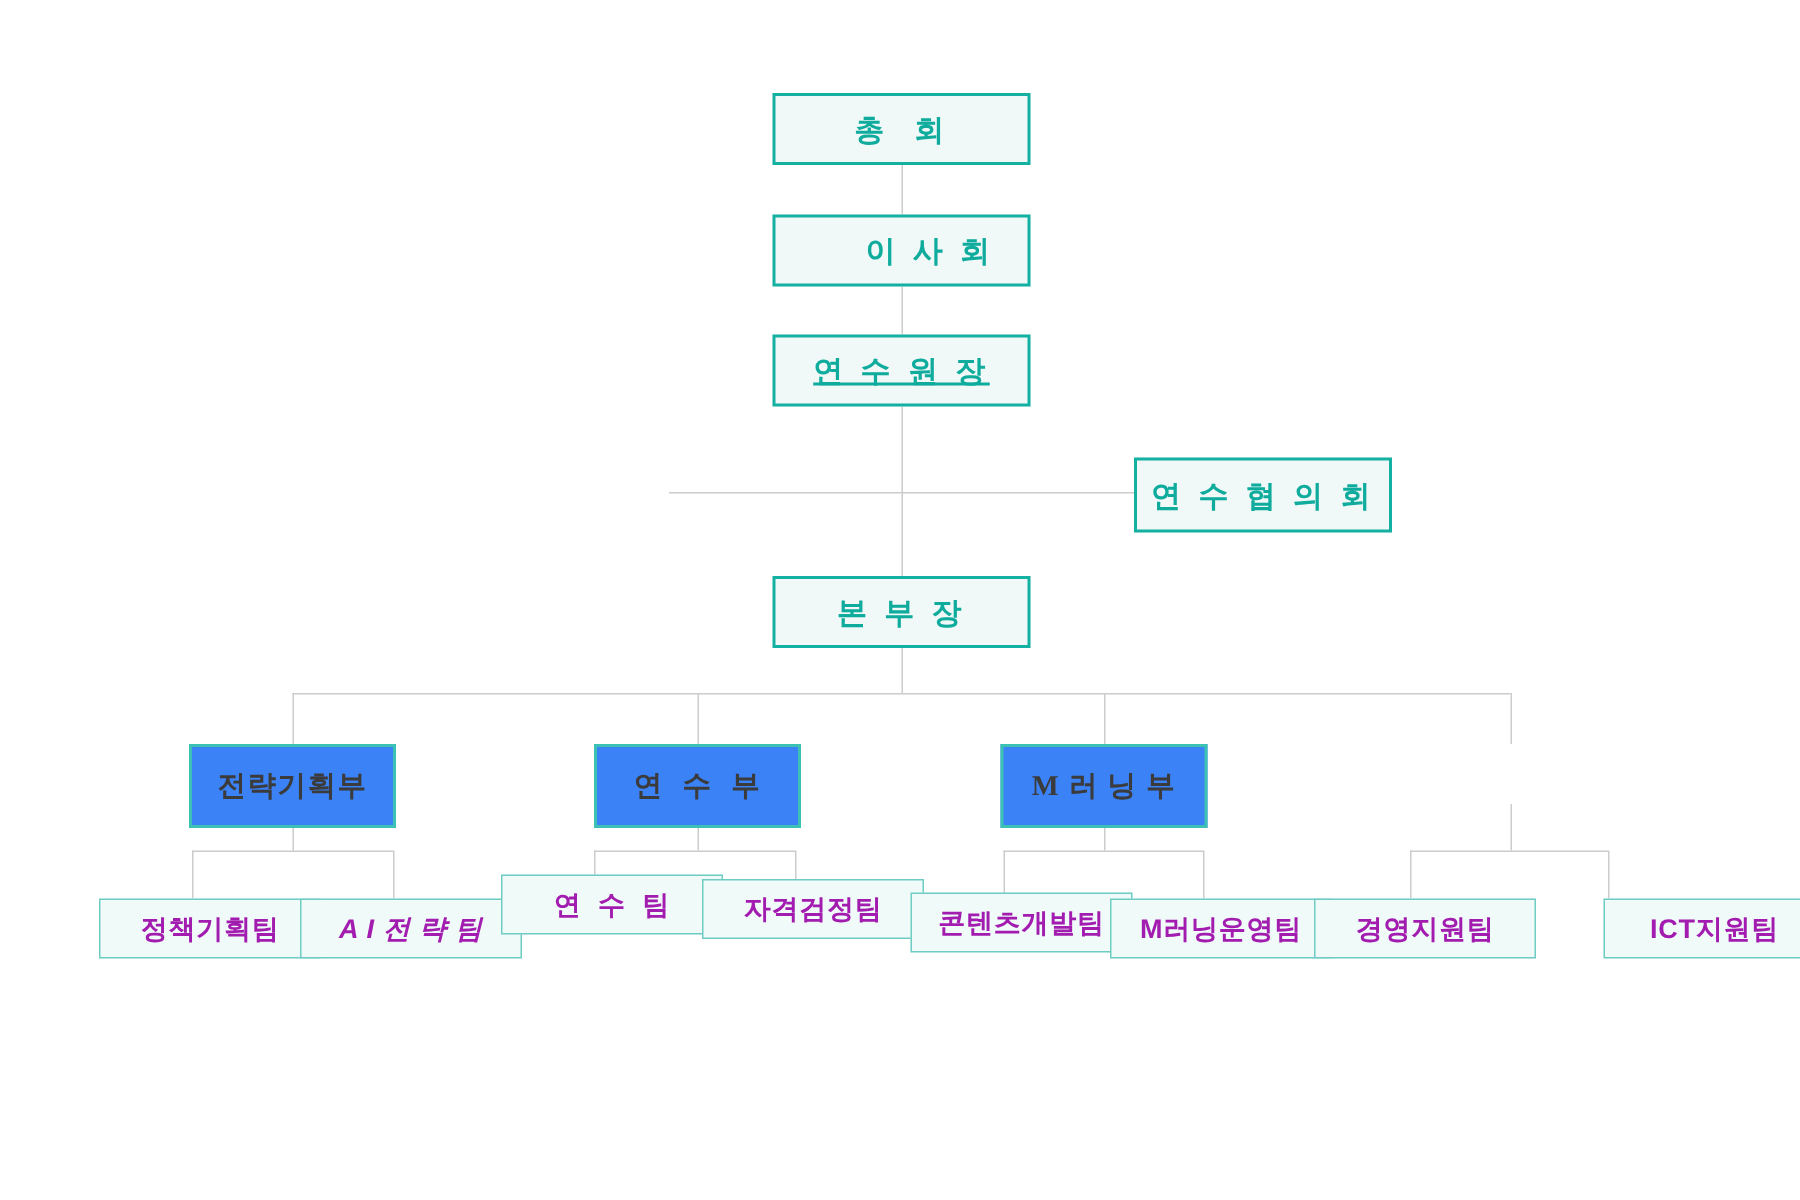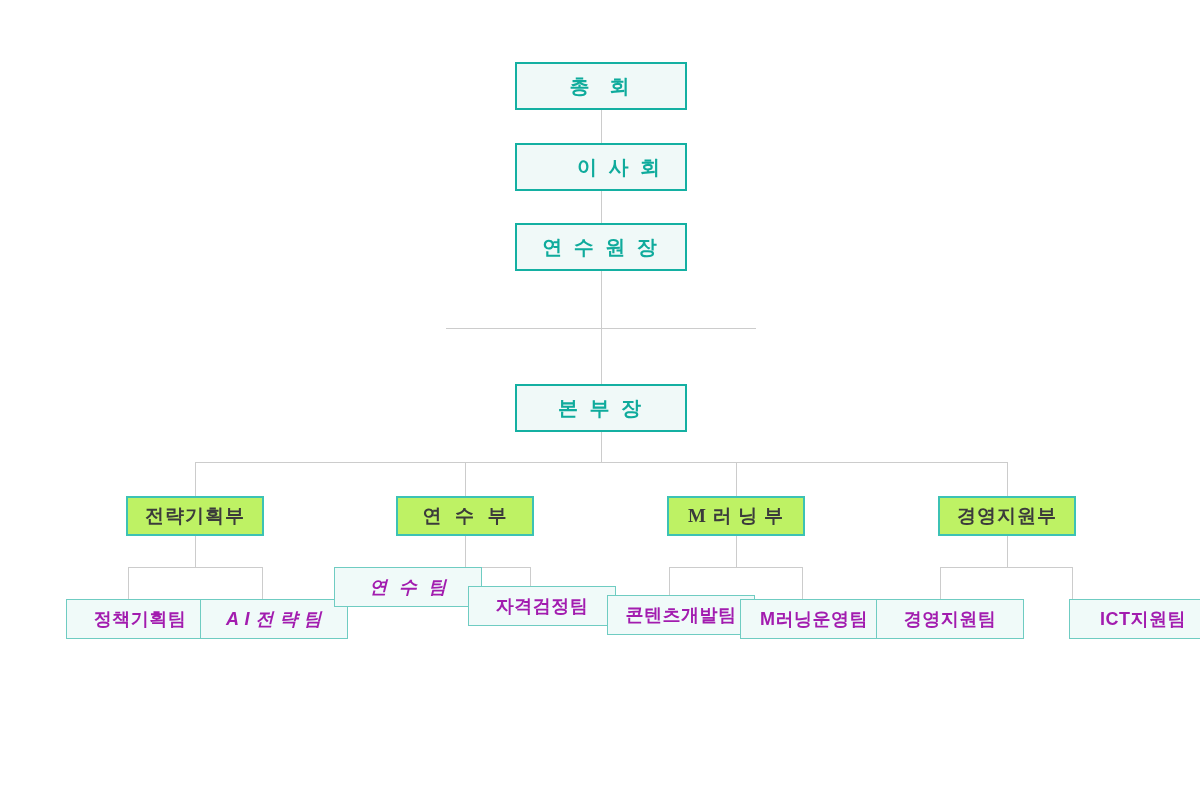--- a/index.html
+++ b/index.html
@@ -38,22 +38,22 @@
     background: #fdf5e2;
     border: 2px solid #ee7d28;
     color: #ee7d28;
     font-size: 20px;
     font-weight: 700;
     letter-spacing: 3px;
   }
   
   .node.dept {
     width: 138px;
-    height: 40px;
-    background: #bef264;
+    height: 56px;
+    background: #3b82f6;
     border: 2px solid #3cc2b4;
     color: #3b3b3b;
     font-size: 19px;
     font-weight: 700;
     letter-spacing: 1px;
   }
   
   .node.team {
     width: 148px;
     height: 40px;
@@ -104,35 +104,35 @@
 
   <div class="line v" style="left:1007px; top:536px; height:31px;"></div>
   <div class="line h" style="left:940px;  top:567px; width:132px;"></div>
   <div class="line v" style="left:940px;  top:567px; height:32px;"></div>
   <div class="line v" style="left:1072px; top:567px; height:32px;"></div>
 
   <div class="node top" style="left:515px; top:62px;">총  회</div>
 
   <div class="node top" style="left:515px; top:143px;padding-left:38px;">이 사 회</div>
 
-  <div class="node top" style="left:515px; top:223px;">연 수 원 장</div>
+  <div class="node top" style="left:515px; top:223px;text-decoration:underline;">연 수 원 장</div>
 
 
+  <div class="node top" style="left:756px; top:305px; height:50px;">연 수 협 의 회</div>
 
   <div class="node top" style="left:515px; top:384px;">본 부 장</div>
 
   <div class="node dept" style="left:126px; top:496px;">전략기획부</div>
   <div class="node dept" style="left:396px; top:496px;">연  수  부</div>
   <div class="node dept" style="left:667px; top:496px;font-family:Liberation Serif, serif;">M 러 닝 부</div>
-  <div class="node dept" style="left:938px; top:496px;">경영지원부</div>
 
   <div class="node team" style="left:66px; top:599px;">정책기획팀</div>
   <div class="node team" style="left:200px; top:599px;font-style:italic;">A I 전 략 팀</div>
 
-  <div class="node team" style="left:334px; top:567px;font-style:italic;">연  수  팀</div>
+  <div class="node team" style="left:334px; top:583px;">연  수  팀</div>
   <div class="node team" style="left:468px; top:586px;">자격검정팀</div>
 
   <div class="node team" style="left:607px; top:595px;">콘텐츠개발팀</div>
   <div class="node team" style="left:740px; top:599px;">M러닝운영팀</div>
 
   <div class="node team" style="left:876px; top:599px;">경영지원팀</div>
   <div class="node team" style="left:1069px; top:599px;">ICT지원팀</div>
 
 </div>
 

